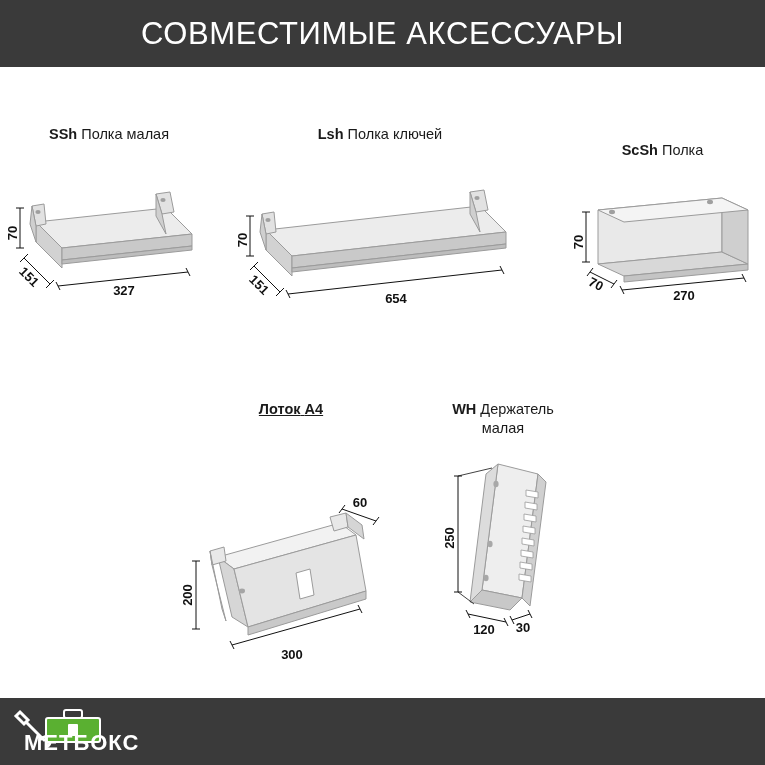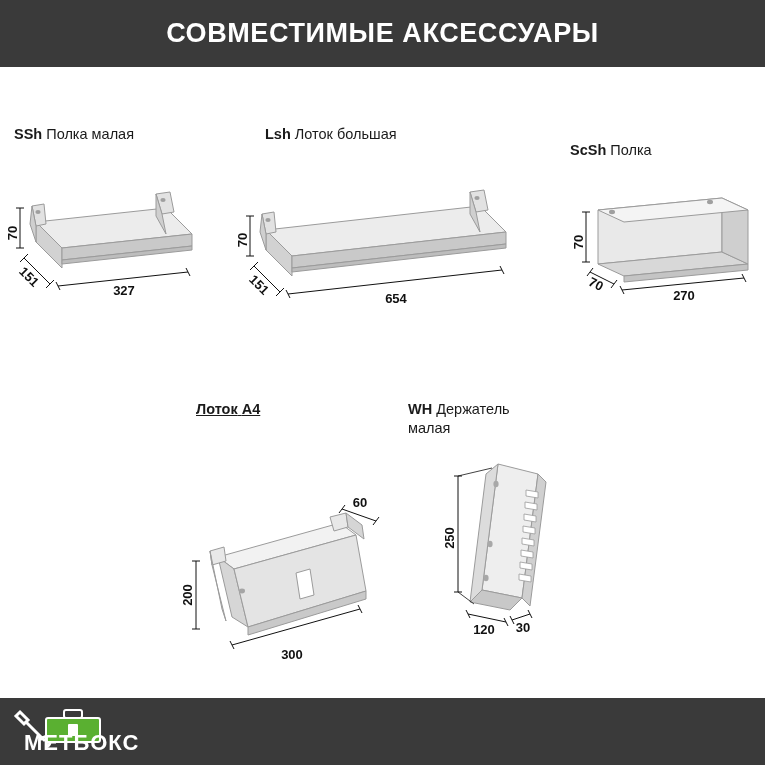--- a/index.html
+++ b/index.html
@@ -26,22 +26,22 @@
     left: 0; top: 0;
     width: 765px;
     height: 67px;
     background: #3a3a3a;
     display: flex;
     align-items: center;
     justify-content: center;
   }
   .header-title {
     color: #ffffff;
-    font-size: 27px;
-    font-weight: bold;
+    font-size: 31px;
+    font-weight: normal;
     letter-spacing: 0.6px;
     text-align: left;
   }
 
   
   .footer-bar {
     position: absolute;
     left: 0; top: 698px;
     width: 765px;
     height: 83px;
@@ -80,21 +80,21 @@
   }
 
   
   .item {
     position: absolute;
   }
   .item-caption {
     position: absolute;
     font-size: 14.5px;
     color: #1a1a1a;
-    text-align: left;
+    text-align: center;
     line-height: 19px;
     width: 100%;
   }
   .item-caption b { font-weight: bold; }
 
   .svg-wrap { position: absolute; }
 
   svg { display: block; overflow: visible; }
   .dimtext {
     font-family: "Liberation Sans", sans-serif;
@@ -149,21 +149,21 @@
       <line x1="52" y1="96" x2="182" y2="82" stroke="#111" stroke-width="1"></line>
       <line x1="50" y1="92" x2="54" y2="100" stroke="#111" stroke-width="1"></line>
       <line x1="180" y1="78" x2="184" y2="86" stroke="#111" stroke-width="1"></line>
       <text class="dimtext" x="118" y="105" text-anchor="middle">327</text>
     </svg>
   </div>
 
   <div class="item" style="left:265px; top:125px; width:230px;">
     <div class="item-caption" style="top:0;">
       <b>Lsh</b>
-      <span>Лоток большая</span>
+      <span>Полка ключей</span>
     </div>
   </div>
   <div class="svg-wrap" style="left:228px; top:190px;">
     <svg width="290" height="130" viewBox="0 0 290 130">
       <polygon points="38,40 252,16 278,42 64,66" fill="#ececec" stroke="#9b9b9b" stroke-width="1"></polygon>
       <polygon points="38,40 38,60 64,86 64,66" fill="#d2d2d2" stroke="#9b9b9b" stroke-width="1"></polygon>
       <polygon points="64,66 278,42 278,54 64,78" fill="#c9c9c9" stroke="#9b9b9b" stroke-width="1"></polygon>
       <polygon points="64,78 278,54 278,58 64,82" fill="#bdbdbd" stroke="#9b9b9b" stroke-width="1"></polygon>
 
       <polygon points="34,24 46,22 48,42 38,44" fill="#e2e2e2" stroke="#9b9b9b" stroke-width="1"></polygon>

